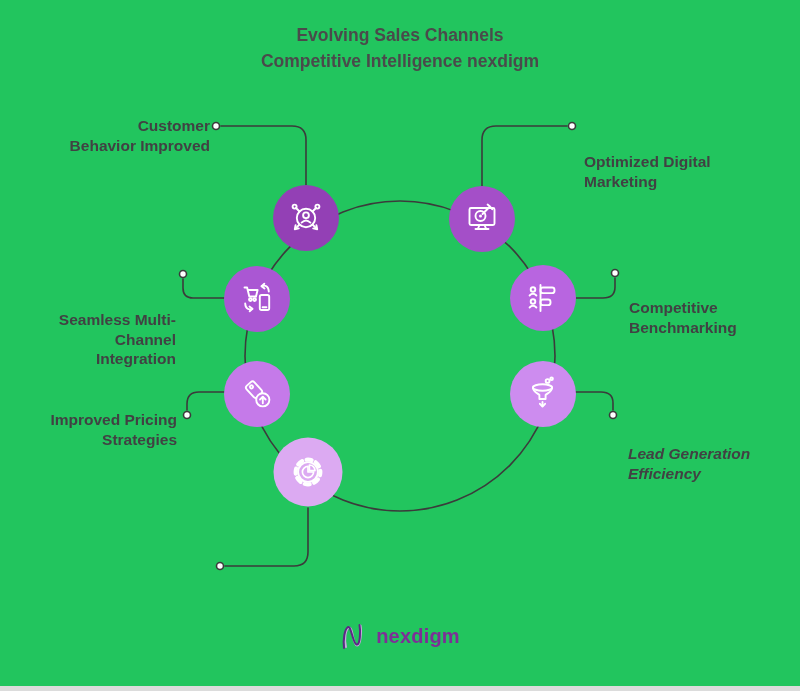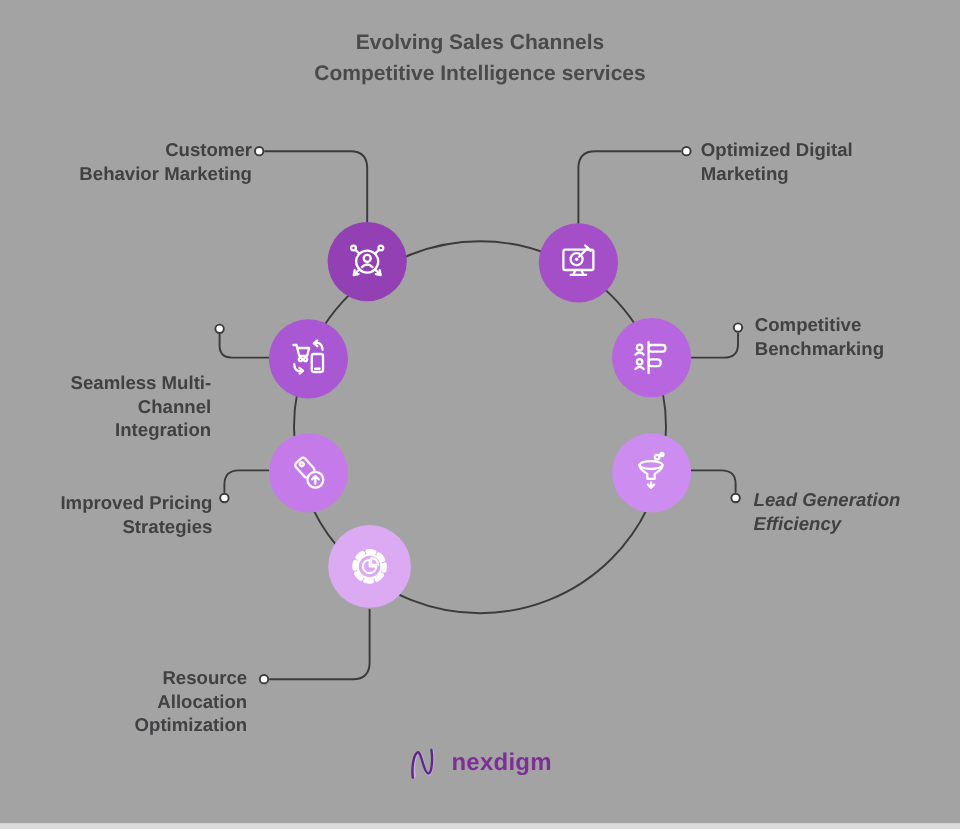--- a/index.html
+++ b/index.html
@@ -1,36 +1,36 @@
 <!DOCTYPE html>
 <html><head>
 <meta charset="utf-8">
 <style>
   html,body{margin:0;padding:0;}
   body{width:800px;height:691px;background:#ffffff;font-family:"Liberation Sans",sans-serif;overflow:hidden;}
-  .stage{position:relative;width:800px;height:691px;background:#a3a3a3;}
+  .stage{position:relative;width:800px;height:691px;background:#22c55e;}
   .title{position:absolute;top:22px;left:0;width:800px;text-align:center;
          font-size:17.5px;line-height:26px;font-weight:700;color:#4a4a4b;}
   .node-label{position:absolute;font-size:15.5px;line-height:19.5px;font-weight:700;
               color:#414143;white-space:pre-line;}
   .lbl-right{text-align:right;}
-  .lbl-left{text-align:left;}
+  .lbl-left{text-align:left;margin-top:36px;}
   svg.diagram{position:absolute;left:0;top:0;}
   .logo{position:absolute;left:0;top:621px;width:800px;display:flex;align-items:center;justify-content:center;gap:9px;}
   .logo-text{font-size:20px;font-weight:700;color:#7d2f97;letter-spacing:.2px;}
   .bottom-strip{position:absolute;left:0;bottom:0;width:800px;height:5px;background:#dcdcdc;}
 </style>
 </head>
 <body>
 
 <div class="stage">
 
   <div class="title">
     <div>Evolving Sales Channels</div>
-    <div>Competitive Intelligence services</div>
+    <div>Competitive Intelligence nexdigm</div>
   </div>
 
   <svg class="diagram" width="800" height="691" viewBox="0 0 800 691">
 
     <circle cx="400" cy="356" r="155" fill="none" stroke="#3b3b3b" stroke-width="1.6"></circle>
 
     <g fill="none" stroke="#3b3b3b" stroke-width="1.6" stroke-linecap="round">
       <path d="M221,126 H292 Q306,126 306,140 V185"></path>
       <path d="M567,126 H496 Q482,126 482,140 V186"></path>
       <path d="M183,279 V288 Q183,298 193,298 H224"></path>
@@ -139,35 +139,32 @@
       <g transform="translate(288,452)" fill="none" stroke="#ffffff" stroke-linecap="round" stroke-linejoin="round">
         <circle cx="20" cy="20" r="12.4" stroke-width="4" stroke-dasharray="5.3 4.45" stroke-dashoffset="2"></circle>
         <circle cx="20" cy="20" r="9.9" stroke-width="1.9"></circle>
         <path d="M20,14.4 A5.6,5.6 0 1 0 25.6,20 L20,20 Z" stroke-width="1.7"></path>
         <path d="M21.4,13 A5.6,5.6 0 0 1 27,18.6 L21.4,18.6 Z" stroke-width="1.7"></path>
       </g>
     </g>
   </svg>
 
   <div class="node-label lbl-right" style="top:116px;right:590px;">Customer
-Behavior Marketing</div>
+Behavior Improved</div>
   <div class="node-label lbl-left" style="top:116px;left:584px;">Optimized Digital
 Marketing</div>
   <div class="node-label lbl-right" style="top:262px;right:624px;margin-top:48px;">Seamless Multi-
 Channel
 Integration</div>
   <div class="node-label lbl-right" style="top:410px;right:623px;">Improved Pricing
 Strategies</div>
   <div class="node-label lbl-left" style="top:262px;left:629px;">Competitive
 Benchmarking</div>
   <div class="node-label lbl-left" style="top:408px;left:628px;font-style:italic;">Lead Generation
 Efficiency</div>
-  <div class="node-label lbl-right" style="top:556px;right:594px;">Resource
-Allocation
-Optimization</div>
 
   <div class="logo">
     <svg width="27" height="31" viewBox="0 0 27 31">
       <path d="M6,26 C4,19 5.5,8 9,6.5 C13,5.2 12.5,24 17,24.5 C21,25 21.5,9 20.5,4.5" fill="none" stroke="#c9a9e0" stroke-width="2" stroke-linecap="round"></path>
       <path d="M4,27 C3,19 4.5,8 8,6 C11.2,4.6 12.8,22.5 16.5,23.5 C20.5,24.5 20.5,9 19.5,4" fill="none" stroke="#5b2a84" stroke-width="2" stroke-linecap="round"></path>
     </svg>
     <span class="logo-text">nexdigm</span>
   </div>
 
   <div class="bottom-strip"></div>

